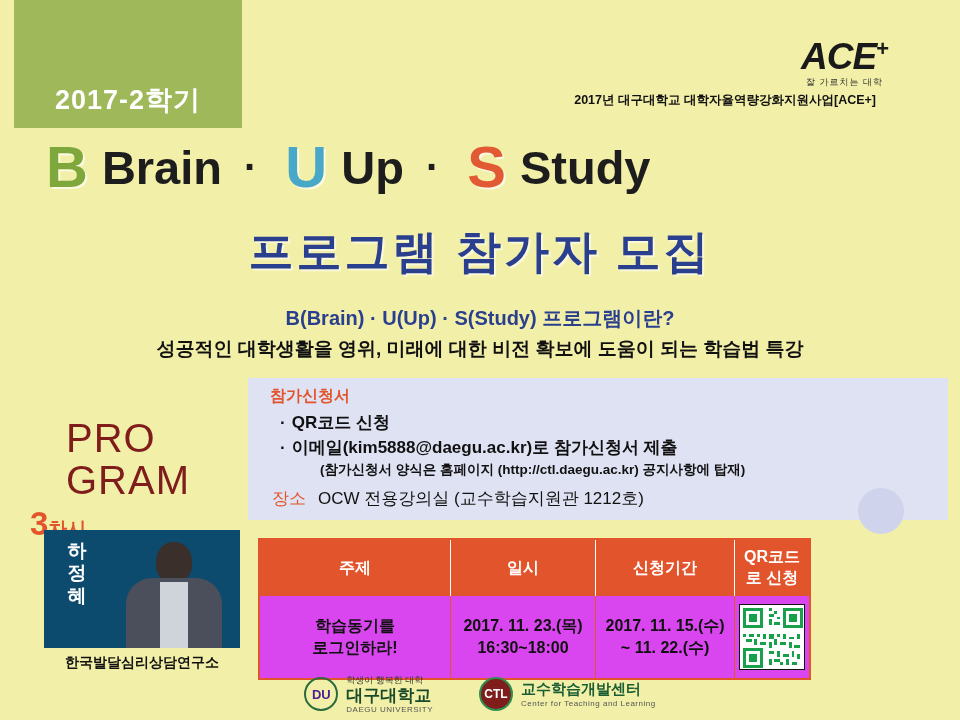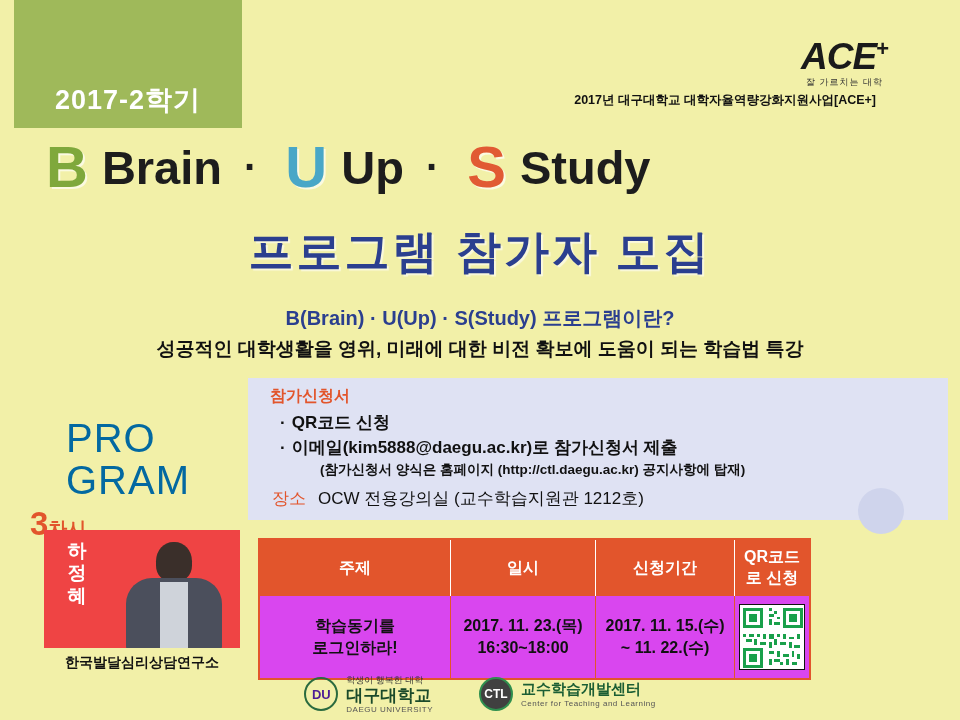--- a/index.html
+++ b/index.html
@@ -180,41 +180,41 @@
     width: 46px; height: 46px;
     border-radius: 50%;
     background: #cfd4ec;
   }
   
   .program-word {
     position: absolute;
     left: 66px; top: 418px;
     font-size: 40px;
     font-weight: normal;
-    color: #0369a1;
+    color: #7f1d1d;
     line-height: 1.0;
     letter-spacing: 1px;
   }
   .program-word div:last-child { margin-top: 2px; }
   
   .session-badge {
     position: absolute;
     left: 30px; top: 505px;
     color: #e2552c;
     font-weight: bold;
     white-space: nowrap;
   }
   .session-badge .num { font-size: 33px; }
   .session-badge .cha { font-size: 19px; }
   
   .speaker {
     position: absolute;
     left: 44px; top: 530px;
     width: 196px; height: 118px;
-    background: #ef4444;
+    background: #0c4a6e;
     overflow: hidden;
   }
   .speaker .name {
     position: absolute;
     left: 20px; top: 10px;
     color: #ffffff;
     font-size: 19px;
     font-weight: bold;
     line-height: 1.18;
     text-align: center;
@@ -309,21 +309,21 @@
     display: flex;
     align-items: center;
     justify-content: center;
     color: #4c1d95;
     font-size: 13px;
     font-weight: bold;
   }
   .logo-mark.ctl {
     border-color: #2f8f4e;
     color: #ffffff;
-    background: #404040;
+    background: #7f1d1d;
     font-size: 12px;
   }
   .logo-text .top { font-size: 9px; color: #333; }
   .logo-text .mid { font-size: 17px; font-weight: bold; color: #1a4a2a; line-height: 1.05; }
   .logo-text .bot { font-size: 8px; color: #555; letter-spacing: .5px; }
   .logo-text .mid-ctl { font-size: 15px; font-weight: bold; color: #1b5e34; }
 </style>
 </head>
 <body>
 

